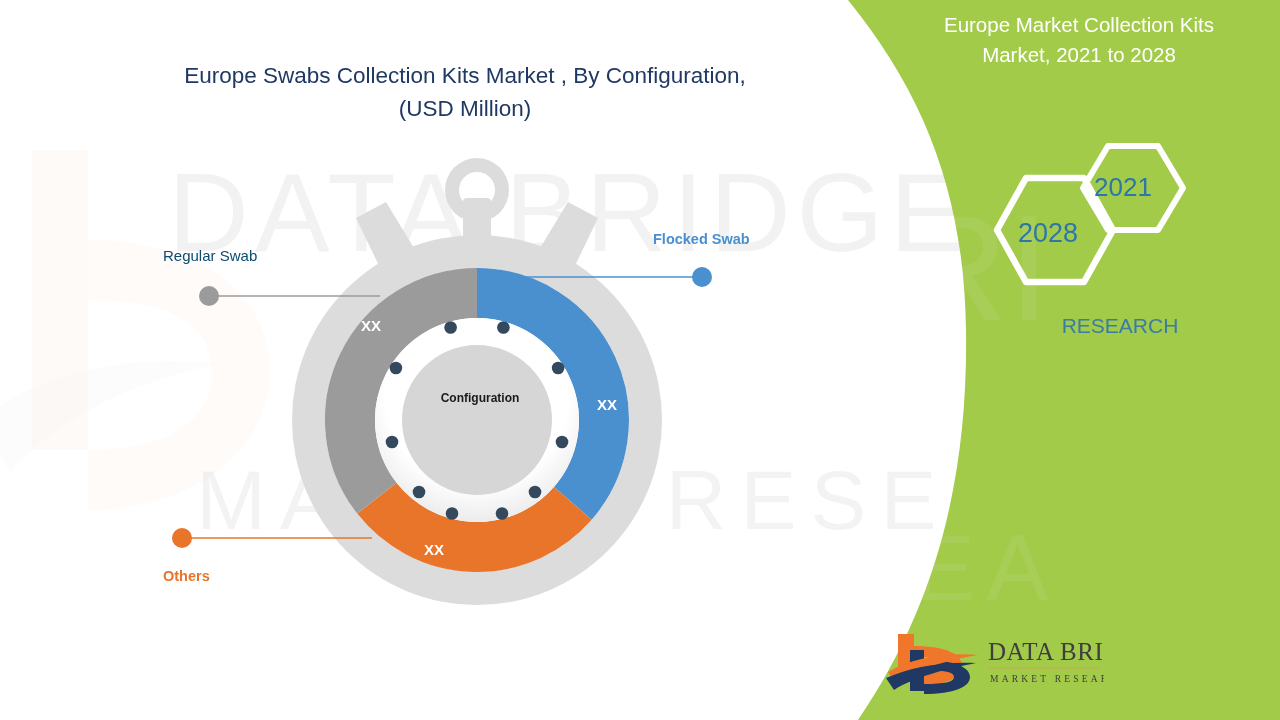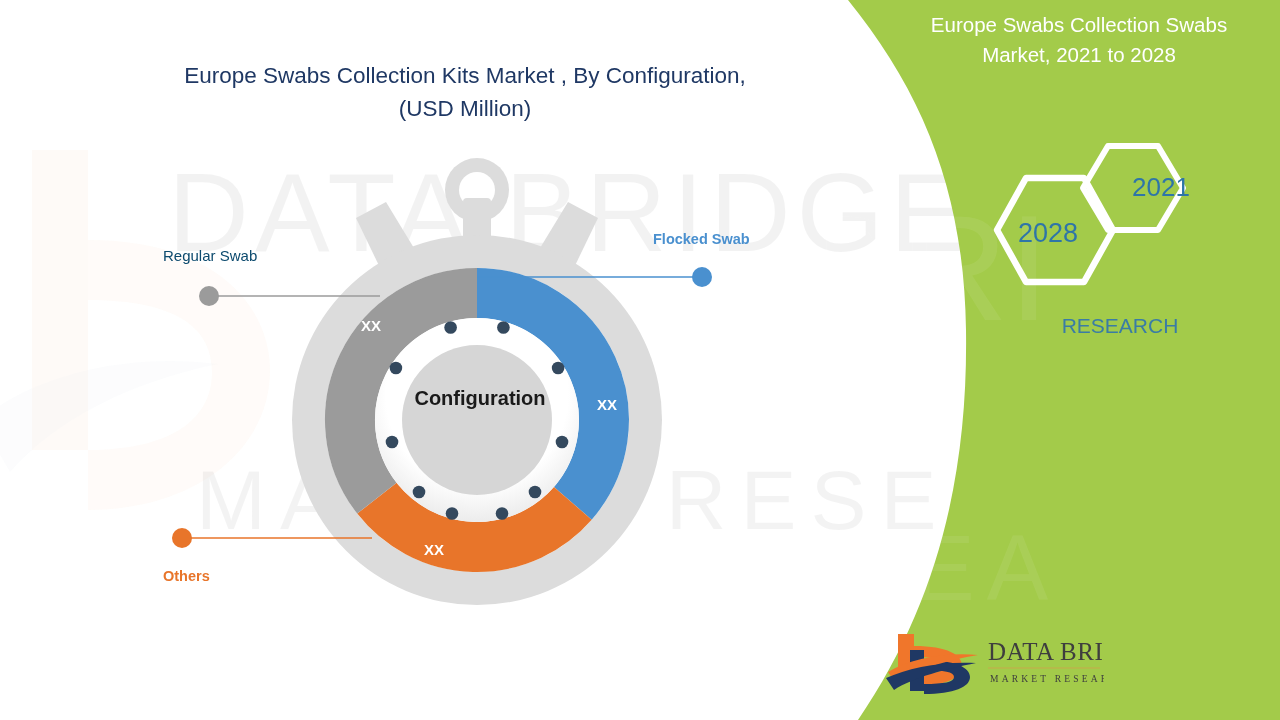--- a/index.html
+++ b/index.html
@@ -49,21 +49,21 @@
     color:#ffffff; font-weight:400;
     z-index:4;
   }
   .hexwrap { position:absolute; left:980px; top:140px; width:220px; height:150px; z-index:4; }
   .hex-label {
     position:absolute;
     color:#2E75A8;
     font-weight:400;
     z-index:5;
   }
-  .hex-2021 { left:1132px; top:172px; font-size:26px; }
+  .hex-2021 { left:1094px; top:172px; font-size:26px; }
   .hex-2028 { left:1018px; top:218px; font-size:27px; }
 
   .brand-text {
     position:absolute; left:960px; top:310px; width:320px;
     text-align:center;
     font-size:21px; line-height:1.5;
     color:#3A7CA5; font-weight:400;
     z-index:4;
   }
 
@@ -72,21 +72,21 @@
   
   .donut { position:absolute; left:270px; top:150px; width:420px; height:460px; }
 
   .center-label {
     position:absolute;
     left:270px; top:150px; width:420px; height:460px;
     display:flex; align-items:center; justify-content:center;
     pointer-events:none;
   }
   .center-label span {
-    font-size:20px; font-weight:bold; color:#1a1a1a;
+    font-size:12px; font-weight:bold; color:#1a1a1a;
     transform:translate(0px,18px);
   }
 
   
   .callout { position:absolute; }
   .callout .txt { white-space:nowrap; font-size:14.5px;text-align:center; }
   .c-regular { left:163px; top:247px; }
   .c-regular .txt { color:#0c4a6e; font-weight:400; font-size:15px; }
   .c-flocked { left:653px; top:231px; }
   .c-flocked .txt { color:#4A90CF; font-weight:bold; font-size:14.5px; }
@@ -119,21 +119,21 @@
     <path d="M28 0 L460 0 L460 720 L38 720
              C120 600 148 470 146 330
              C144 195 105 95 28 0 Z" fill="#A3CB4A"></path>
     <g opacity="0.07" fill="#ffffff">
       <text x="-20" y="320" font-family="Liberation Sans, sans-serif" font-size="150" font-weight="400">BRI</text>
       <text x="20" y="600" font-family="Liberation Sans, sans-serif" font-size="92" letter-spacing="12">SEA</text>
     </g>
   </svg>
 
   <div class="panel-title">
-    <div>Europe Swabs Collection Swabs</div>
+    <div>Europe Market Collection Kits</div>
     <div>Market, 2021 to 2028</div>
   </div>
 
   <svg class="hexwrap" viewBox="0 0 220 150">
 
     <polygon points="128,6 178,6 203,48 178,90 128,90 103,48" fill="none" stroke="#ffffff" stroke-width="6" stroke-linejoin="round"></polygon>
 
     <polygon points="46,38 104,38 133,90 104,142 46,142 17,90" fill="none" stroke="#ffffff" stroke-width="6.5" stroke-linejoin="round"></polygon>
   </svg>
   <div class="hex-label hex-2021">2021</div>

